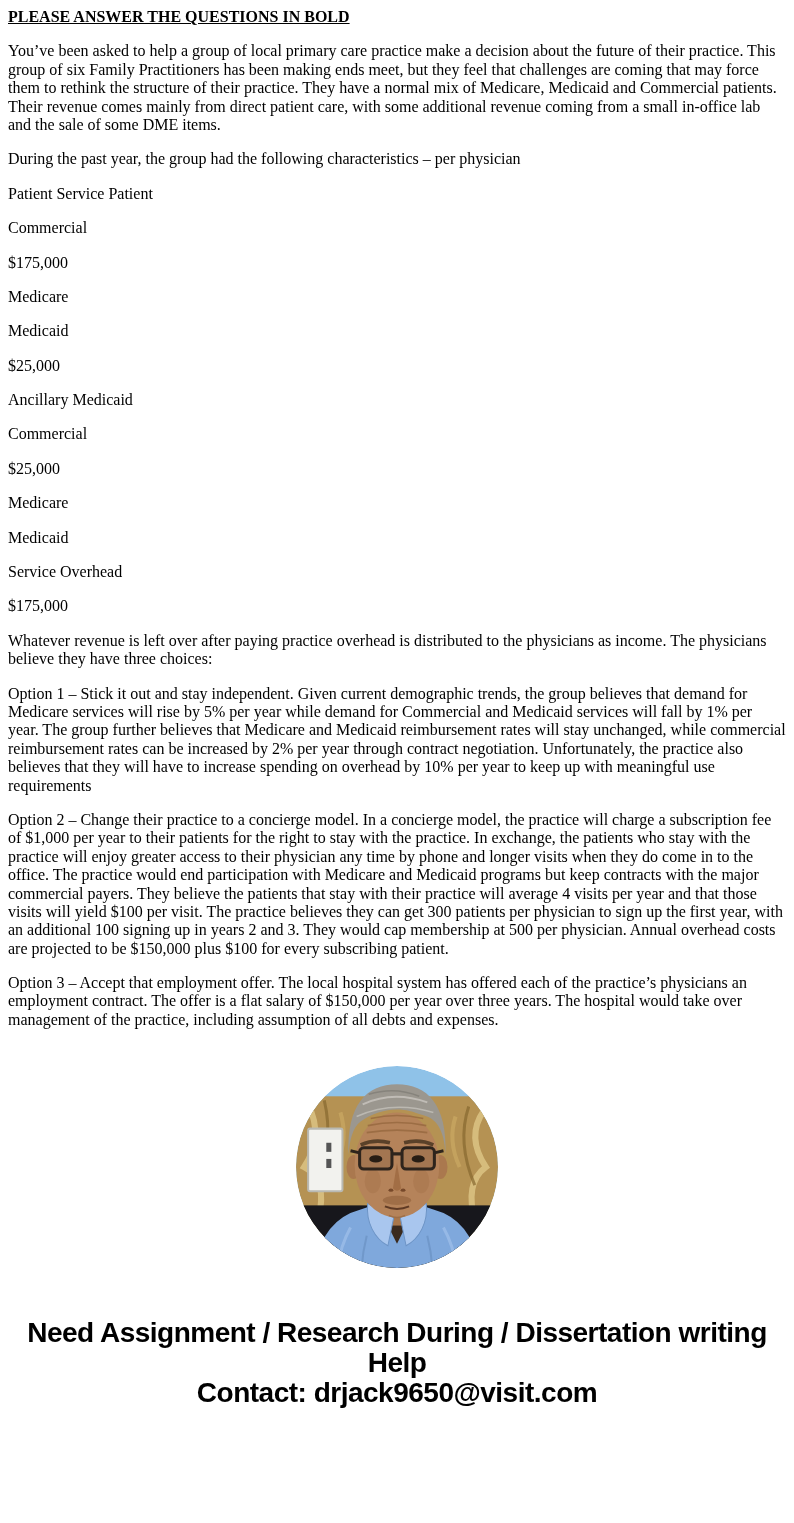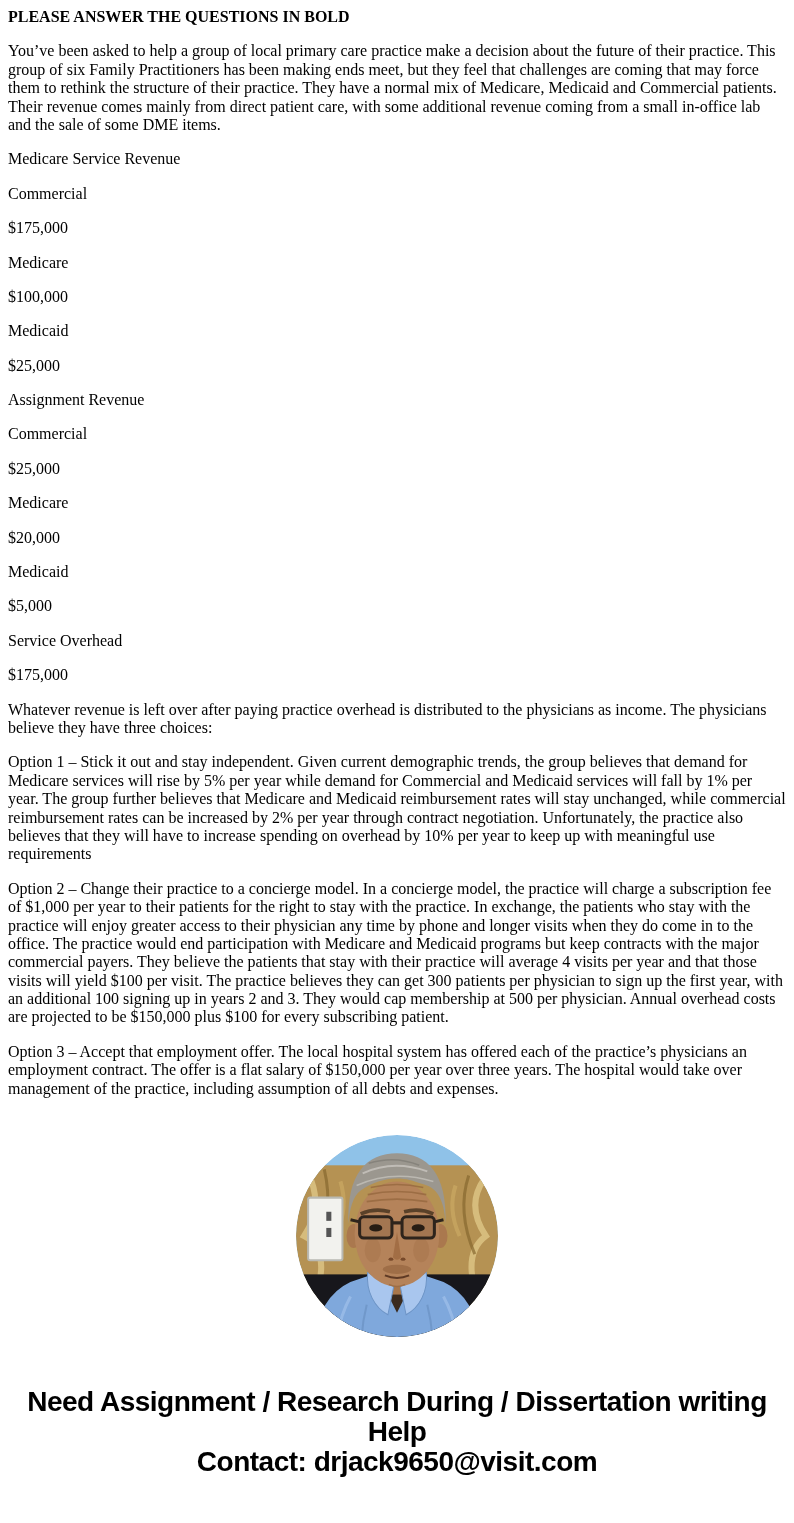--- a/index.html
+++ b/index.html
@@ -17,20 +17,21 @@
     font-size: 16px;
     line-height: 1.15;
     background: #ffffff;
   }
   .doc p {
     margin: 16px 0;
   }
   .doc p.title {
     margin-top: 0;
     font-weight: bold;
+    text-decoration: underline;
   }
   .avatar-wrap {
     display: flex;
     justify-content: center;
     margin-top: 37px;
   }
   .avatar {
     width: 202px;
     height: 202px;
     border-radius: 50%;
@@ -51,35 +52,33 @@
 </style>
 </head>
 <body>
 
 <main class="doc">
 
   <p class="title">PLEASE ANSWER THE QUESTIONS IN BOLD</p>
 
   <p>You’ve been asked to help a group of local primary care practice make a decision about the future of their practice. This group of six Family Practitioners has been making ends meet, but they feel that challenges are coming that may force them to rethink the structure of their practice. They have a normal mix of Medicare, Medicaid and Commercial patients. Their revenue comes mainly from direct patient care, with some additional revenue coming from a small in-office lab and the sale of some DME items.</p>
 
+  <p>During the past year, the group had the following characteristics – per physician</p>
 
-  <p>Medicare Service Revenue</p>
+  <p>Patient Service Patient</p>
   <p>Commercial</p>
   <p>$175,000</p>
   <p>Medicare</p>
-  <p>$100,000</p>
   <p>Medicaid</p>
   <p>$25,000</p>
-  <p>Assignment Revenue</p>
+  <p>Ancillary Medicaid</p>
   <p>Commercial</p>
   <p>$25,000</p>
   <p>Medicare</p>
-  <p>$20,000</p>
   <p>Medicaid</p>
-  <p>$5,000</p>
   <p>Service Overhead</p>
   <p>$175,000</p>
 
   <p>Whatever revenue is left over after paying practice overhead is distributed to the physicians as income. The physicians believe they have three choices:</p>
 
   <p>Option 1 – Stick it out and stay independent. Given current demographic trends, the group believes that demand for Medicare services will rise by 5% per year while demand for Commercial and Medicaid services will fall by 1% per year. The group further believes that Medicare and Medicaid reimbursement rates will stay unchanged, while commercial reimbursement rates can be increased by 2% per year through contract negotiation. Unfortunately, the practice also believes that they will have to increase spending on overhead by 10% per year to keep up with meaningful use requirements</p>
   <p>Option 2 – Change their practice to a concierge model. In a concierge model, the practice will charge a subscription fee of $1,000 per year to their patients for the right to stay with the practice. In exchange, the patients who stay with the practice will enjoy greater access to their physician any time by phone and longer visits when they do come in to the office. The practice would end participation with Medicare and Medicaid programs but keep contracts with the major commercial payers. They believe the patients that stay with their practice will average 4 visits per year and that those visits will yield $100 per visit. The practice believes they can get 300 patients per physician to sign up the first year, with an additional 100 signing up in years 2 and 3. They would cap membership at 500 per physician. Annual overhead costs are projected to be $150,000 plus $100 for every subscribing patient.</p>
   <p>Option 3 – Accept that employment offer. The local hospital system has offered each of the practice’s physicians an employment contract. The offer is a flat salary of $150,000 per year over three years. The hospital would take over management of the practice, including assumption of all debts and expenses.</p>
 
   <div class="avatar-wrap">

